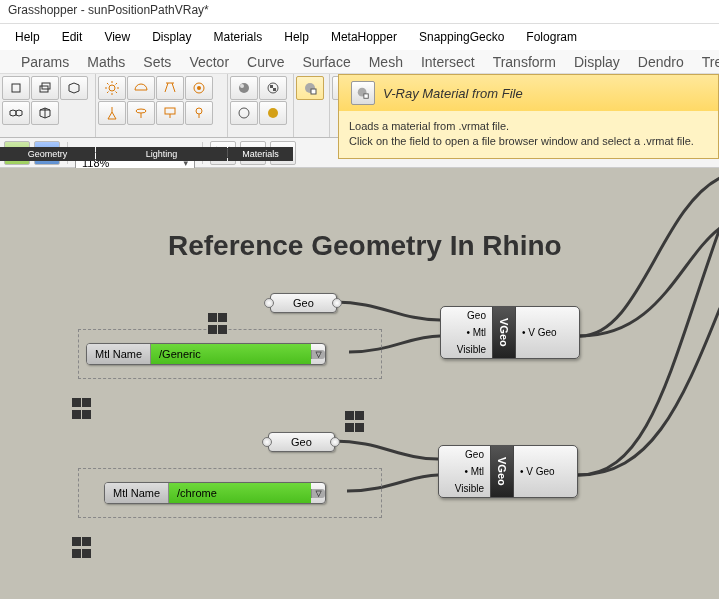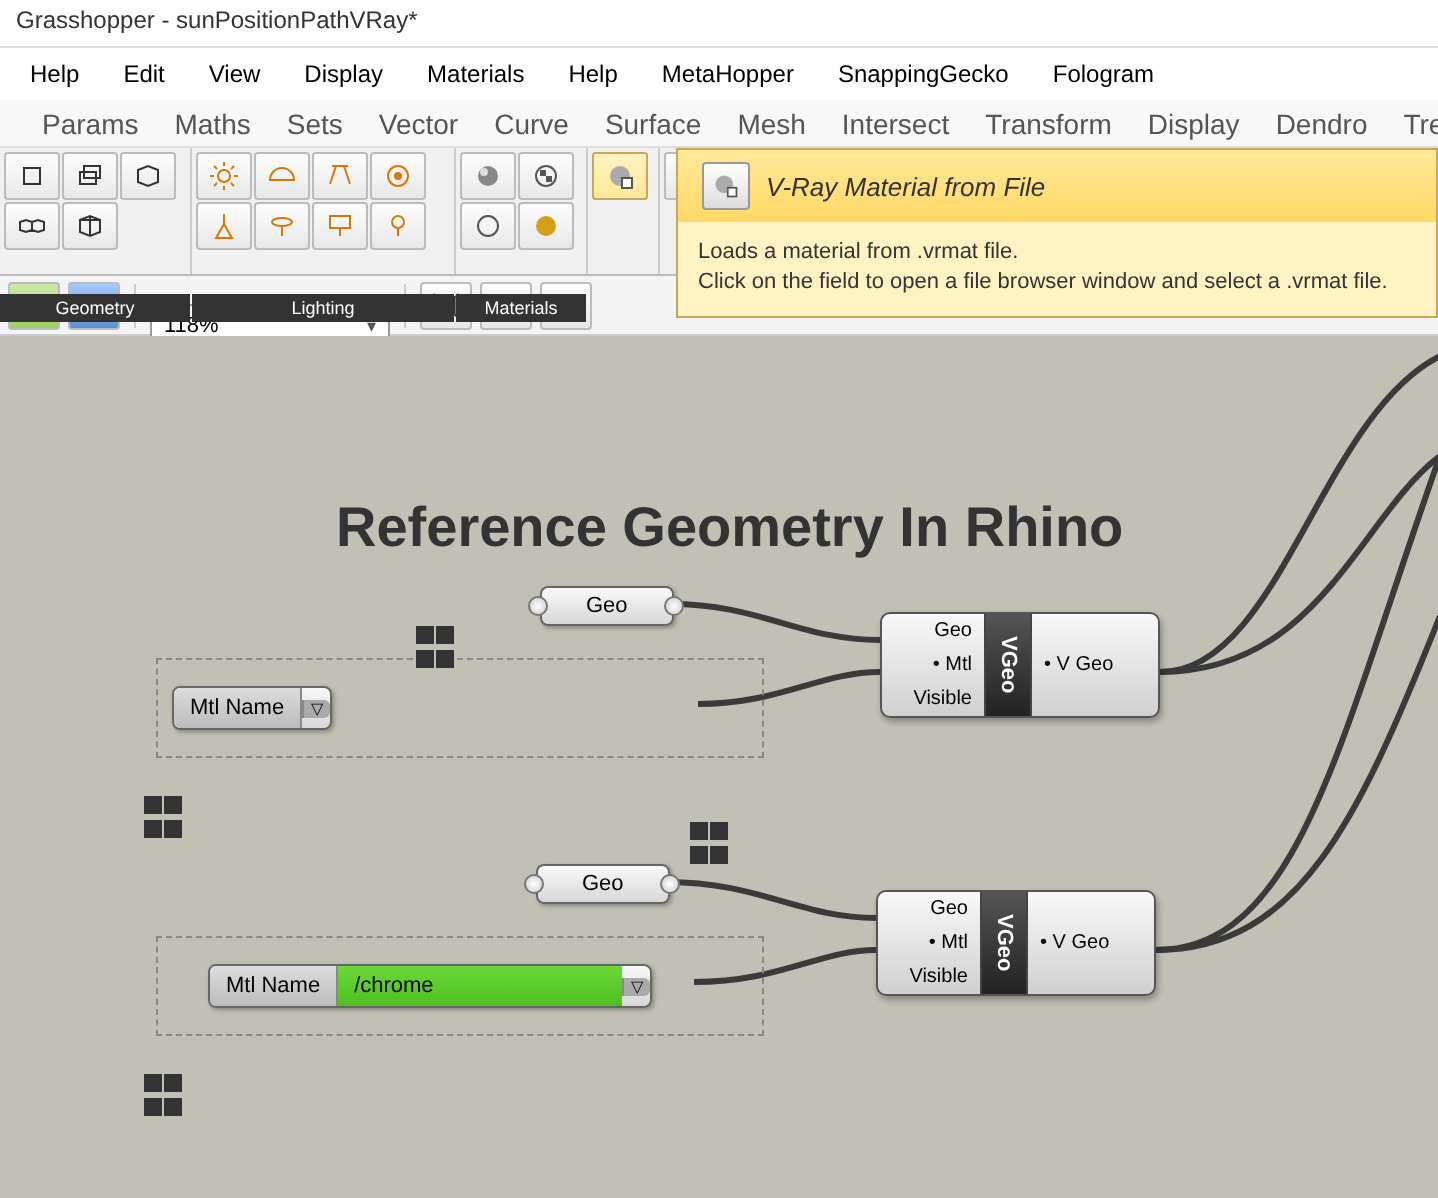--- a/index.html
+++ b/index.html
@@ -25,21 +25,21 @@
 .tooltip-head .ticon { width: 24px; height: 24px; background: linear-gradient(#fff,#ddd); border: 1px solid #999; border-radius: 2px; display: flex; align-items: center; justify-content: center; }
 .tooltip-body { background: #fff3c4; padding: 8px 10px; font-size: 11px; color: #333; line-height: 1.4; }
 
 .sec-toolbar { height: 30px; background: #f4f4f4; border-bottom: 1px solid #ccc; display: flex; align-items: center; padding: 0 4px; gap: 4px; }
 .ico-btn { width: 26px; height: 24px; border: 1px solid #bbb; border-radius: 2px; display: flex; align-items: center; justify-content: center; cursor: pointer; background: linear-gradient(#fdfdfd,#e8e8e8); }
 .sep { width: 1px; height: 22px; background: #ccc; margin: 0 3px; }
 .zoom-box { width: 120px; height: 22px; border: 1px solid #999; background: #fff; font-size: 11px; padding: 0 6px; display: flex; align-items: center; justify-content: space-between; margin-top: 20px; }
 .zoom-box::after { content: "▾"; font-size: 9px; color: #555; }
 
 .canvas { position: relative; width: 719px; height: 431px; background: #c2c0b5; overflow: hidden; }
-.canvas-title { position: absolute; left: 168px; top: 80px; font-size: 28px; font-weight: 600; color: #333; }
+.canvas-title { position: absolute; left: 168px; top: 62px; font-size: 28px; font-weight: 600; color: #333; }
 
 .node { position: absolute; display: flex; align-items: center; border: 1px solid #666; border-radius: 4px; background: linear-gradient(#f8f8f8,#d8d8d8); box-shadow: 1px 1px 2px rgba(0,0,0,.3); font-size: 11px; }
 .node .label { padding: 4px 8px; background: linear-gradient(#ddd,#bbb); border-right: 1px solid #888; border-radius: 3px 0 0 3px; display: flex; align-items: center; }
 .node .field { padding: 4px 8px; min-width: 120px; display: flex; align-items: center; }
 .node.green .field { background: linear-gradient(#6dd83a,#4cbf1e); color: #000; }
 .node .tri { width: 14px; background: #aaa; border-left: 1px solid #888; border-radius: 0 3px 3px 0; display: flex; align-items: center; justify-content: center; font-size: 8px; }
 
 .geo-node { position: absolute; border: 1px solid #666; border-radius: 4px; background: linear-gradient(#f8f8f8,#d8d8d8); font-size: 11px; padding: 3px 22px; box-shadow: 1px 1px 2px rgba(0,0,0,.3); }
 
 .vgeo { position: absolute; width: 140px; border: 1px solid #555; border-radius: 5px; background: linear-gradient(#f8f8f8,#d0d0d0); box-shadow: 1px 2px 3px rgba(0,0,0,.3); display: flex; }
@@ -305,20 +305,21 @@
 
   <div class="dashed-box" style="left:78px;top:161px;width:304px;height:50px"></div>
   <div class="dashed-box" style="left:78px;top:300px;width:304px;height:50px"></div>
 
   <div class="geo-node" style="left:270px;top:125px"><span>Geo</span></div>
   <div class="port" style="left:332px;top:130px"></div>
   <div class="port" style="left:264px;top:130px"></div>
 
   <div class="node green" style="left:86px;top:175px">
     <div class="label">Mtl Name</div>
+    <div class="field" style="width:160px">/Generic</div>
     <div class="tri">▽</div>
   </div>
 
   <div class="group-marker" style="left:208px;top:145px">
       <span></span>
       <span></span>
       <span></span>
       <span></span>
     </div>
   <div class="group-marker" style="left:72px;top:230px">

